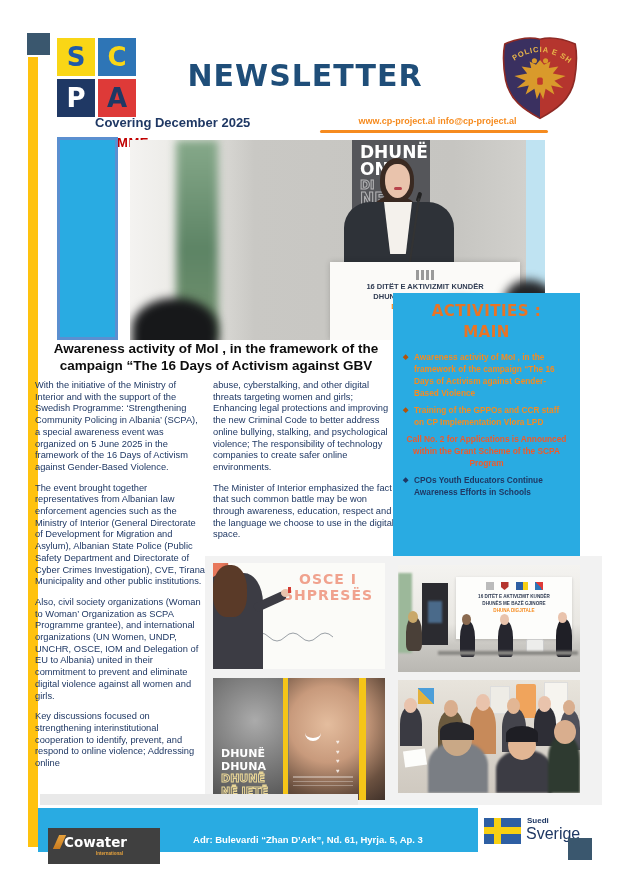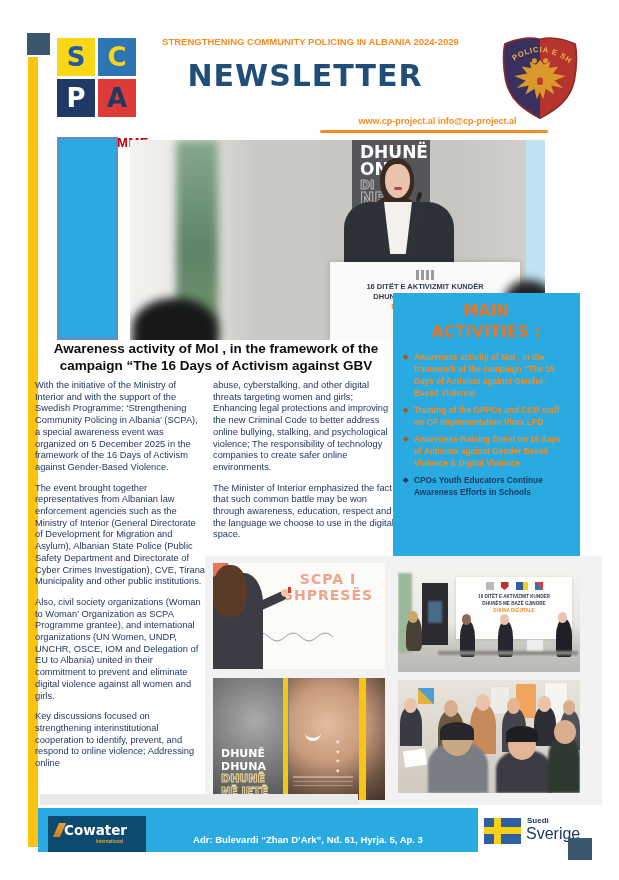--- a/index.html
+++ b/index.html
@@ -48,21 +48,21 @@
   .sb-orange{color:#F68B1F;} .sb-red{color:#F15A29;} .sb-navy{color:#1F3864;}
   .sb-plain{font-size:8.3px;font-weight:bold;line-height:1.45;margin:2px 0 5px 0;text-align:center;}
 
   
   #grid-bg{left:205px;top:556px;width:397px;height:249px;background:#F2F2F2;}
   .photo{overflow:hidden;}
   #gray-strip{left:40px;top:794px;width:318px;height:11px;background:#E9E9E9;}
 
   
   #footer-bar{left:38px;top:808px;width:440px;height:44px;background:#29ABE2;}
-  #cowater{left:10px;top:8px;width:98px;height:36px;background:#0c4a6e;color:#fff;}
+  #cowater{left:10px;top:20px;width:112px;height:36px;background:#404040;color:#fff;}
   #funding{left:104px;top:5px;width:332px;text-align:center;font-size:11px;font-weight:bold;color:#FFFF00;}
   #address{left:104px;top:26px;width:332px;text-align:center;font-size:9.5px;font-weight:bold;color:#fff;}
   #flag{left:484px;top:818px;width:37px;height:26px;background:#2E5FA3;}
   #suedi{left:527px;top:816px;font-size:8px;font-weight:bold;color:#1F3864;}
   #sverige{left:526px;top:825px;font-size:16px;color:#1F3864;}
 </style>
 </head>
 <body>
 
 <div id="page">
@@ -73,21 +73,20 @@
   <div class="abs" id="scpa-logo">
     <div class="logo-grid">
       <div class="logo-cell" style="background:#F9D616;color:#1F5AA8;">S</div>
       <div class="logo-cell" style="background:#2E75B6;color:#F9D616;">C</div>
       <div class="logo-cell" style="background:#1F3864;color:#fff;">P</div>
       <div class="logo-cell" style="background:#DE3A38;color:#1F3864;">A</div>
     </div>
     <div class="logo-caption">PROGRAMME</div>
   </div>
 
-  <div class="abs" id="program-title">STRENGTHENING COMMUNITY POLICING IN ALBANIA 2024-2029</div>
   <div class="abs" id="newsletter">NEWSLETTER</div>
 
   <div class="abs" id="badge">
     <svg width="80" height="84" viewBox="0 0 100 105">
       <defs>
         <clipPath id="shieldClip">
           <path d="M50 103 C30 92 12 80 7 55 C4 38 4 20 6 10 C22 3 38 1 50 4 C62 1 78 3 94 10 C96 20 96 38 93 55 C88 80 70 92 50 103 Z"></path>
         </clipPath>
         <path id="arcPath" d="M14 34 Q50 6 86 34" fill="none"></path>
       </defs>
@@ -101,20 +100,21 @@
         <circle cx="43" cy="31" r="3.2"></circle>
         <circle cx="57" cy="31" r="3.2"></circle>
         <rect x="46.5" y="52" width="7" height="9" rx="2" fill="#C0392B"></rect>
       </g>
       <text font-size="9.5" font-weight="bold" fill="#E8B54A" font-family="Liberation Sans, sans-serif" letter-spacing="1">
         <textPath href="#arcPath" startOffset="6%">POLICIA E SHTETIT</textPath>
       </text>
     </svg>
   </div>
 
+  <div class="abs" id="covering">Covering December 2025</div>
   <div class="abs" id="contact">www.cp-project.al info@cp-project.al</div>
   <div class="abs" id="contact-rule"></div>
 
   <div class="abs" id="blue-block"></div>
 
   <div class="abs photo" id="hero">
 
     <div class="abs" style="left:46px;top:0;width:42px;height:200px;background:linear-gradient(180deg,#86a98a,#5d8465 55%,#74936f);filter:blur(4px);"></div>
 
     <div class="abs" style="left:396px;top:0;width:19px;height:170px;background:#BFE3F2;"></div>
@@ -152,59 +152,56 @@
     </div>
 
     <div class="abs" style="left:2px;top:158px;width:86px;height:60px;background:#17181a;border-radius:50% 50% 0 0;filter:blur(5px);"></div>
     <div class="abs" style="left:288px;top:160px;width:84px;height:58px;background:#1c1d20;border-radius:50% 50% 0 0;filter:blur(5px);"></div>
     <div class="abs" style="left:372px;top:140px;width:60px;height:70px;background:#232427;border-radius:40% 55% 0 0;filter:blur(5px);"></div>
   </div>
 
   <div class="abs" id="headline">Awareness  activity of MoI , in the framework of the campaign “The 16 Days of Activism against GBV</div>
 
   <div class="abs col" id="col1">
-    <p class="p">With the initiative of the Ministry of Interior and with the support of the Swedish Programme: ‘Strengthening Community Policing in Albania’ (SCPA), a special awareness event was organized on 5 December 2025 in the framework of the 16 Days of Activism against Gender-Based Violence.</p>
+    <p class="p">With the initiative of the Ministry of Interior and with the support of the Swedish Programme: ‘Strengthening Community Policing in Albania’ (SCPA), a special awareness event was organized on 5 June 2025 in the framework of the 16 Days of Activism against Gender-Based Violence.</p>
     <p class="p">The event brought together representatives from Albanian law enforcement agencies such as the Ministry of Interior (General Directorate of Development for Migration and Asylum), Albanian State Police (Public Safety Department and Directorate of Cyber Crimes Investigation), CVE, Tirana Municipality and other public institutions.</p>
     <p class="p">Also, civil society organizations (Woman to Woman’ Organization as SCPA Programme grantee), and international organizations (UN Women, UNDP, UNCHR, OSCE, IOM and Delegation of EU to Albania) united in their commitment to prevent and eliminate digital violence against all women and girls.</p>
     <p class="p">Key discussions focused on strengthening interinstitutional cooperation to identify, prevent, and respond to online violence; Addressing online</p>
   </div>
   <div class="abs col" id="col2">
     <p class="p">abuse, cyberstalking, and other digital threats targeting women and girls; Enhancing legal protections and improving the new Criminal Code to better address online bullying, stalking, and psychological violence; The responsibility of technology companies to create safer online environments.</p>
     <p class="p">The Minister of Interior emphasized the fact that such common battle may be won through awareness, education, respect and the language we choose to use in the digital space.</p>
   </div>
 
   <div class="abs" id="sidebar">
     <div id="sidebar-title">
+      <div>ACTIVITIES :</div>
       <div>MAIN</div>
-      <div>ACTIVITIES :</div>
     </div>
     <div class="sb-item sb-orange">
       <span class="sb-bullet" style="color:#B45309;">◆</span>
       <span>Awareness  activity of MoI , in the framework of the campaign  “The 16 Days of Activism against Gender-Based Violence</span>
     </div>
     <div class="sb-item sb-orange">
       <span class="sb-bullet" style="color:#B45309;">◆</span>
       <span>Training of the GPPOs and CCR staff on CP Implementation Vlora LPD</span>
     </div>
-    <div class="sb-item sb-orange">
-      <span class="sb-bullet" style="color:#B45309;">◆</span>
-      <span>Awareness-Raising Event on 16 days of Activism against Gender Based Violence &amp; Digital Violence</span>
-    </div>
+    <div class="sb-plain sb-red">Call No. 2 for Applications is Announced within the Grant Scheme of the SCPA Program</div>
     <div class="sb-item sb-navy">
       <span class="sb-bullet" style="color:#1F3864;">◆</span>
       <span>CPOs Youth Educators Continue Awareness Efforts in Schools</span>
     </div>
   </div>
 
   <div class="abs" id="grid-bg"></div>
 
   <div class="abs photo" style="left:213px;top:563px;width:172px;height:106px;background:#E8785C;">
     <div class="abs" style="left:18px;top:-8px;width:170px;height:122px;background:#FBFBF8;transform:rotate(-3deg);box-shadow:-3px 2px 6px rgba(0,0,0,.15);"></div>
     <div class="abs" style="left:60px;top:8px;width:110px;text-align:center;font-weight:900;font-size:14px;line-height:1.15;color:#F0A28E;letter-spacing:1px;font-family:'DejaVu Sans',sans-serif;">
-      <div>SCPA I</div>
+      <div>OSCE I</div>
       <div>SHPRESËS</div>
     </div>
     <svg class="abs" style="left:38px;top:62px;" width="90" height="20">
       <path d="M2 12 q8 -8 16 0 t16 0 t16 0 t16 0 t16 0" stroke="#9aa0a6" stroke-width="1" fill="none"></path>
     </svg>
     <div class="abs" style="left:-14px;top:10px;width:64px;height:100px;background:#3C3C44;border-radius:40% 30% 0 0;"></div>
     <div class="abs" style="left:0px;top:2px;width:34px;height:52px;background:#5A3A28;border-radius:45% 45% 40% 40%;"></div>
     <div class="abs" style="left:40px;top:34px;width:34px;height:9px;background:#3C3C44;border-radius:4px;transform:rotate(-24deg);"></div>
     <div class="abs" style="left:68px;top:26px;width:9px;height:8px;background:#E9C3AC;border-radius:50%;"></div>
     <div class="abs" style="left:75px;top:24px;width:3px;height:6px;background:#D23B33;"></div>

